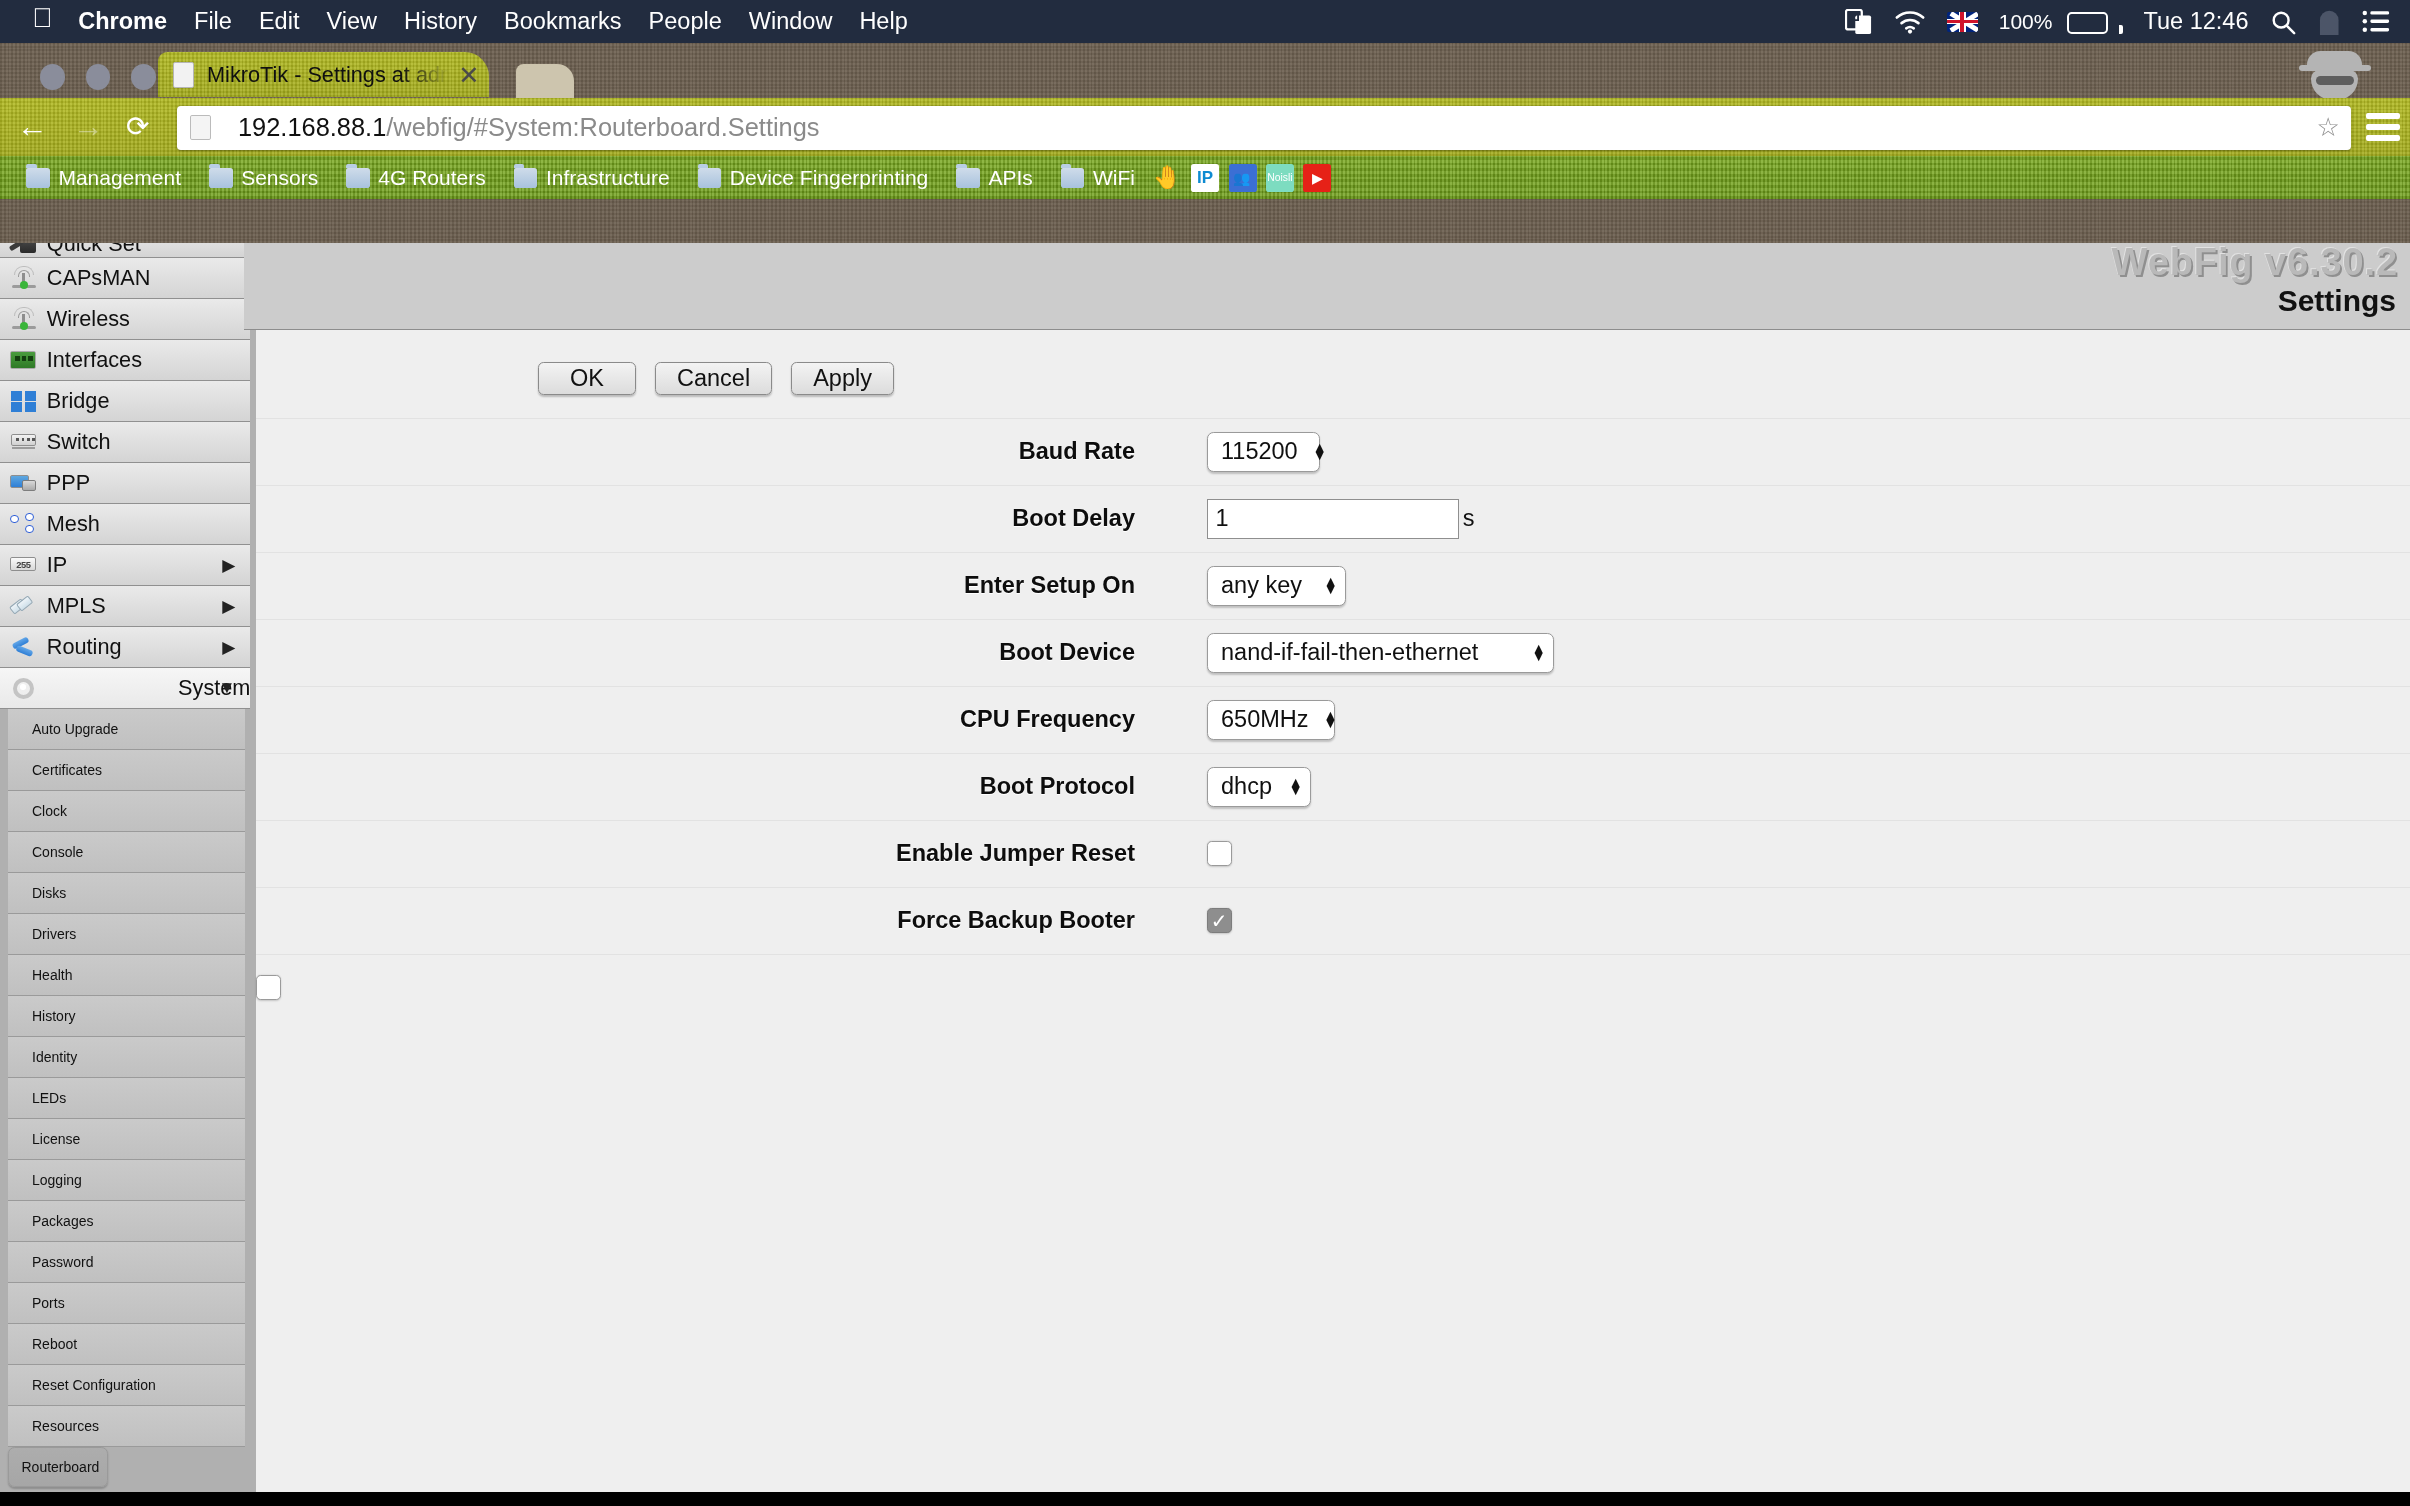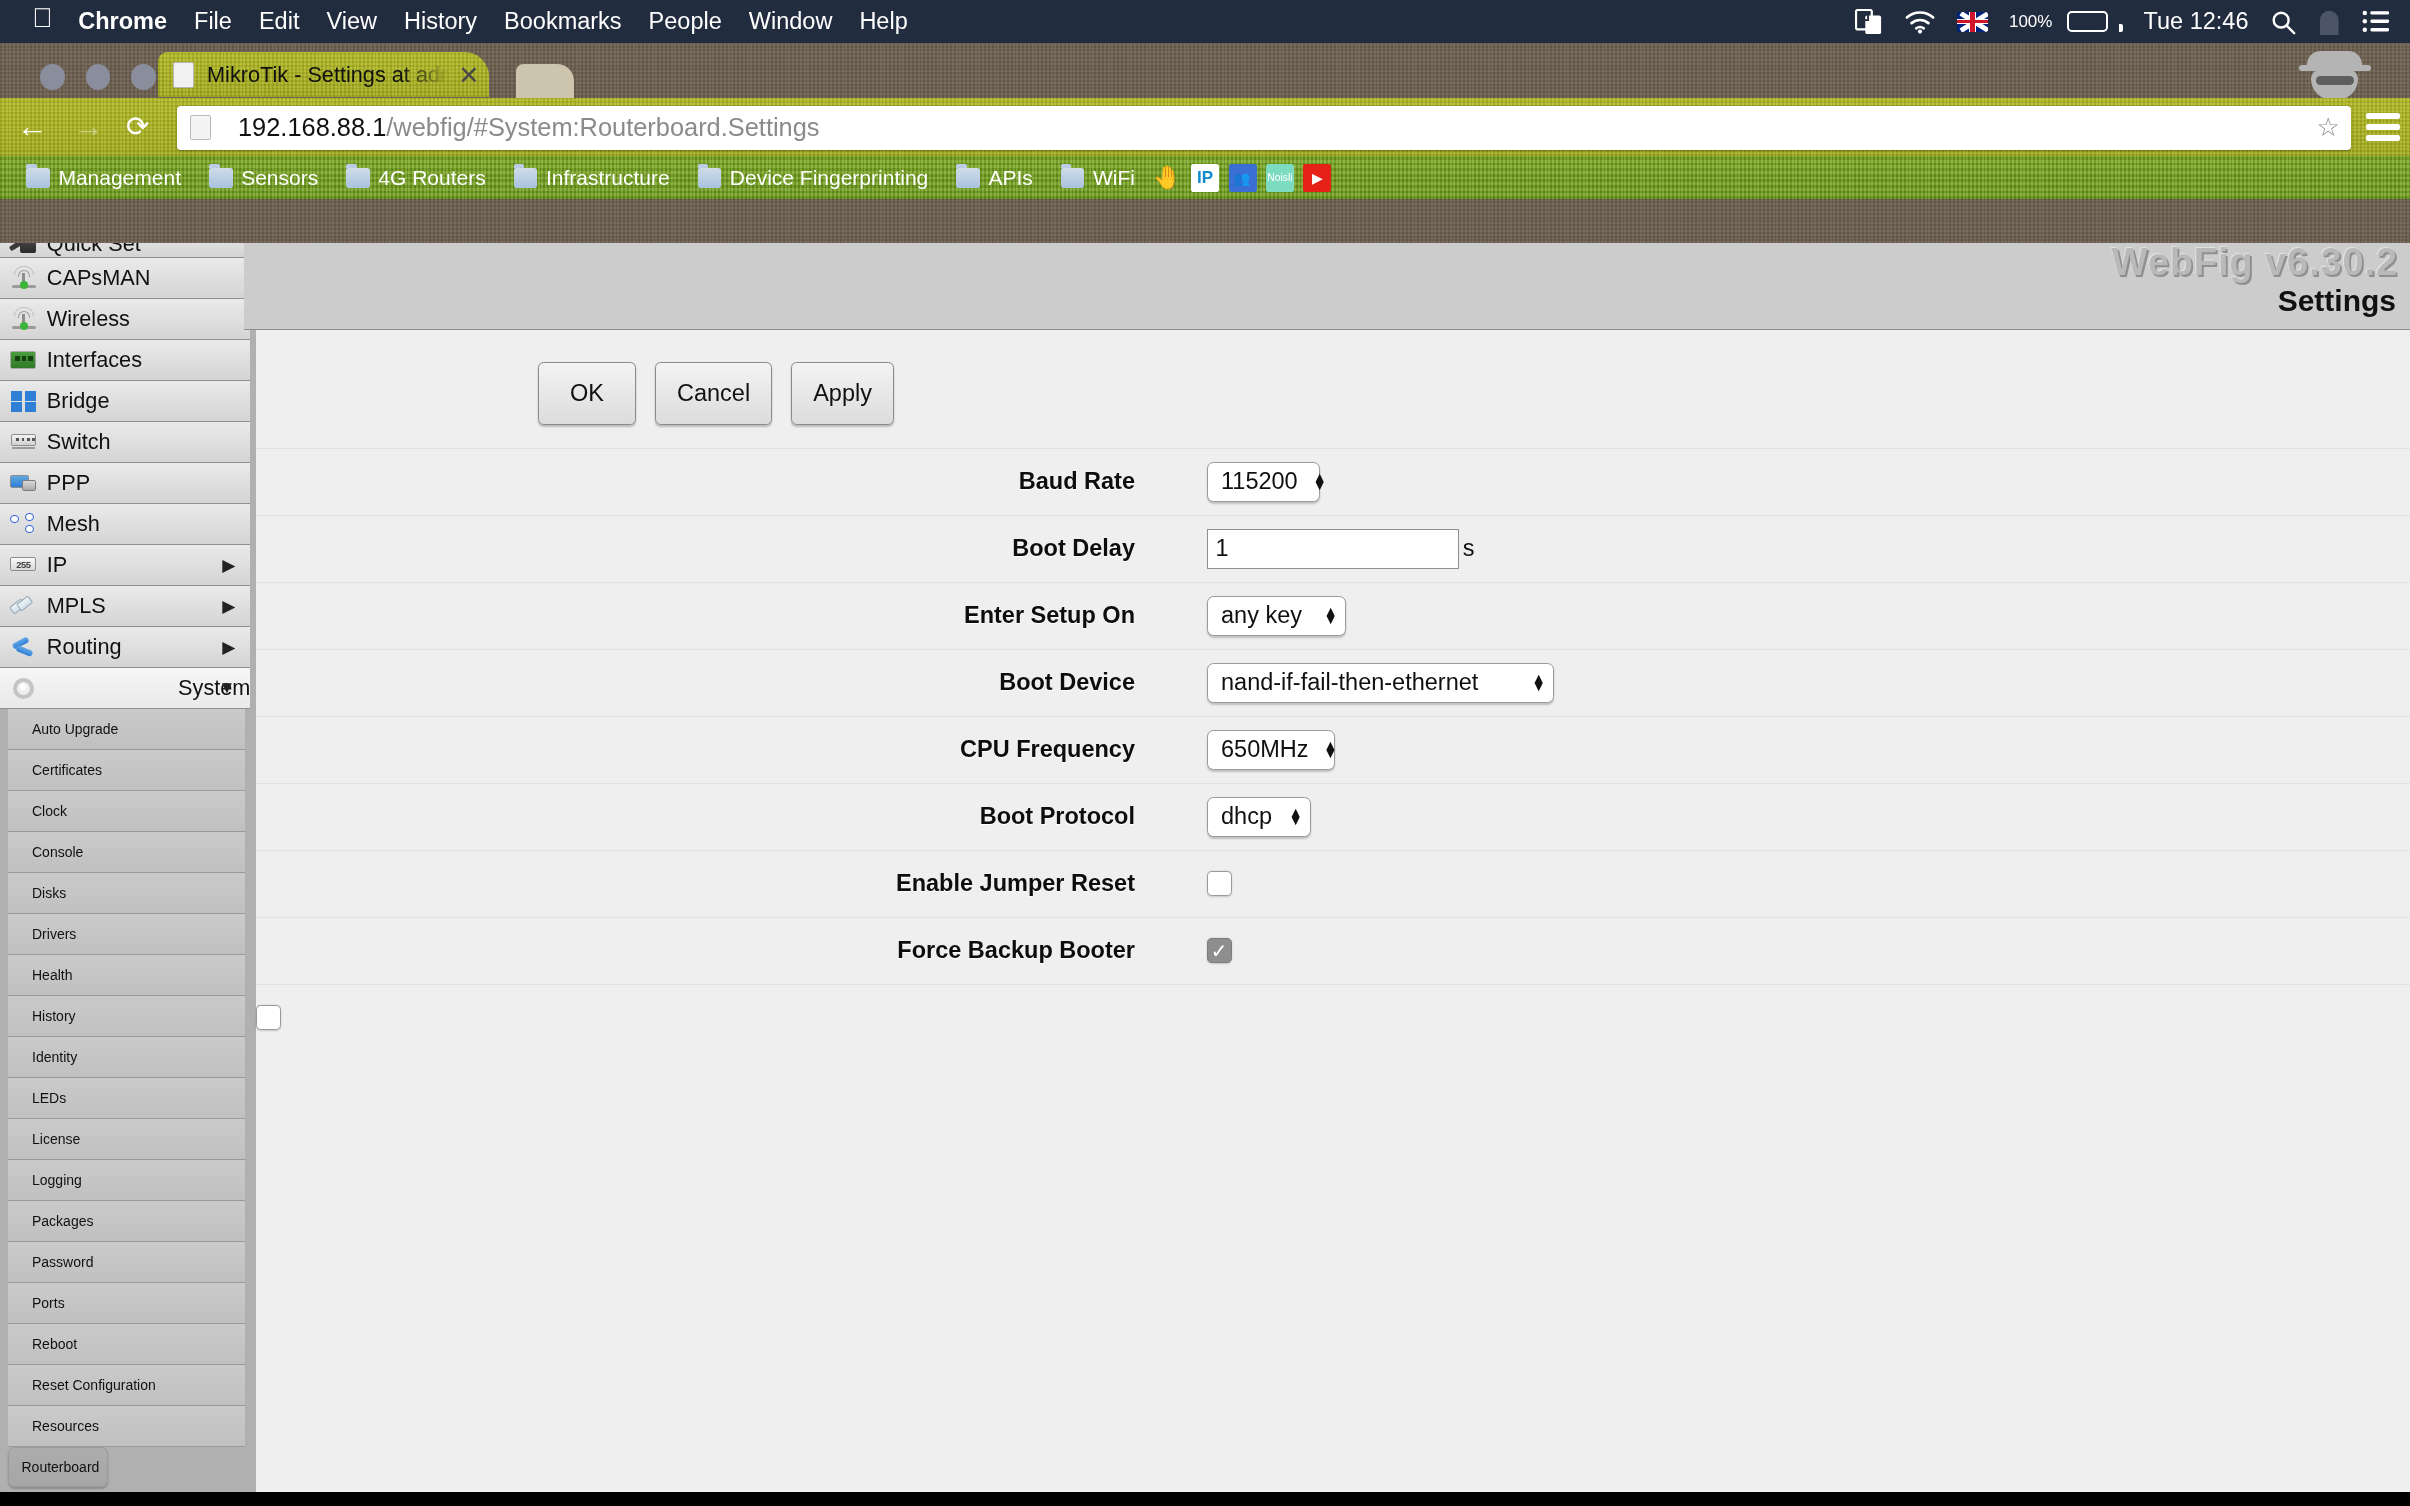--- a/index.html
+++ b/index.html
@@ -16,21 +16,21 @@
     background: #222c3f;
     display: flex; align-items: center;
     color: #fff;
     z-index: 50;
   }
   #macbar .apple { font-size: 27px; line-height: 1; margin: 0 26px 0 32px; position: relative; top: -2.8px; }
   #macbar .mi { font-size: 23.5px; margin-right: 27px; white-space: nowrap; }
   #macbar .mi.bold { font-weight: bold; }
   #macbar .right { margin-left: auto; display: flex; align-items: center; gap: 21px; padding-right: 21px; }
   #macbar .right .ic { display: inline-flex; align-items: center; }
-  .batt { display: inline-flex; align-items: flex-end; gap: 15px; font-size: 17px; }
+  .batt { display: inline-flex; align-items: flex-end; gap: 15px; font-size: 21px; }
   .batt-body { width: 41px; height: 21.7px; border: 2.4px solid #fff; border-radius: 4.7px; padding: 2.4px; }
   .batt-fill { width: 100%; height: 100%; background: #fff; border-radius: 1.9px; }
   .batt-cap { width: 3.8px; height: 8.5px; background: #fff; border-radius: 0 1.9px 1.9px 0; margin-left: -4.7px; }
   .flag { width: 31px; height: 20px; position: relative; overflow: hidden; background: #00247d; border-radius: 1.9px; }
   .flag .d1, .flag .d2 { position: absolute; left: 50%; top: -30%; width: 4.7px; height: 160%; background: #fff; transform-origin: center; }
   .flag .d1 { transform: rotate(58deg); } .flag .d2 { transform: rotate(-58deg); }
   .flag .hb { position: absolute; left: 0; top: 36%; width: 100%; height: 28%; background: #fff; }
   .flag .vb { position: absolute; top: 0; left: 39%; width: 22%; height: 100%; background: #fff; }
   .flag .hr { position: absolute; left: 0; top: 42%; width: 100%; height: 16%; background: #cf142b; }
   .flag .vr { position: absolute; top: 0; left: 43%; width: 14%; height: 100%; background: #cf142b; }
@@ -154,21 +154,21 @@
   #wf-header { position: absolute; left: 244px; top: 0; right: 0; height: 87px; background: #ccc; border-bottom: 1.9px solid #8d8d8d; }
   #wf-version {
     position: absolute; right: 13px; top: -1.9px; font-size: 38px; font-weight: bold;
     color: #b9b9b9; text-shadow: 1.9px 1.9px 0 #8f8f8f, -0.9px -0.9px 0 #e2e2e2; letter-spacing: 0.9px;
   }
   #wf-title { position: absolute; right: 15px; top: 41px; font-size: 30px; font-weight: bold; color: #111; }
 
   #content { position: absolute; left: 256px; top: 89px; right: 0; bottom: 0; background: #efefef; }
   #btnrow { padding: 30px 0 0 282px; display: flex; gap: 19px; }
   .btn {
-    min-width: 98px; height: 63px; padding: 0 21px;
+    min-width: 98px; height: 33px; padding: 0 21px;
     background: linear-gradient(#f3f3f3, #dcdcdc);
     border: 0.9px solid #8a8a8a; border-radius: 5.6px;
     font-size: 23.5px; color: #111; cursor: pointer;
     box-shadow: 0 1.9px 1.9px rgba(0,0,0,.22);
   }
   .frm { margin-top: 22.6px; }
   .row { display: flex; align-items: center; height: 67px; border-top: 0.9px solid #e2e2e2; }
   .row .lbl { width: 951px; text-align: right; padding-right: 72px; font-size: 23.5px; font-weight: bold; color: #0d0d0d; text-shadow: 0 0.9px 0 #fff; }
   .row .fld { display: flex; align-items: center; }
   .sel {

